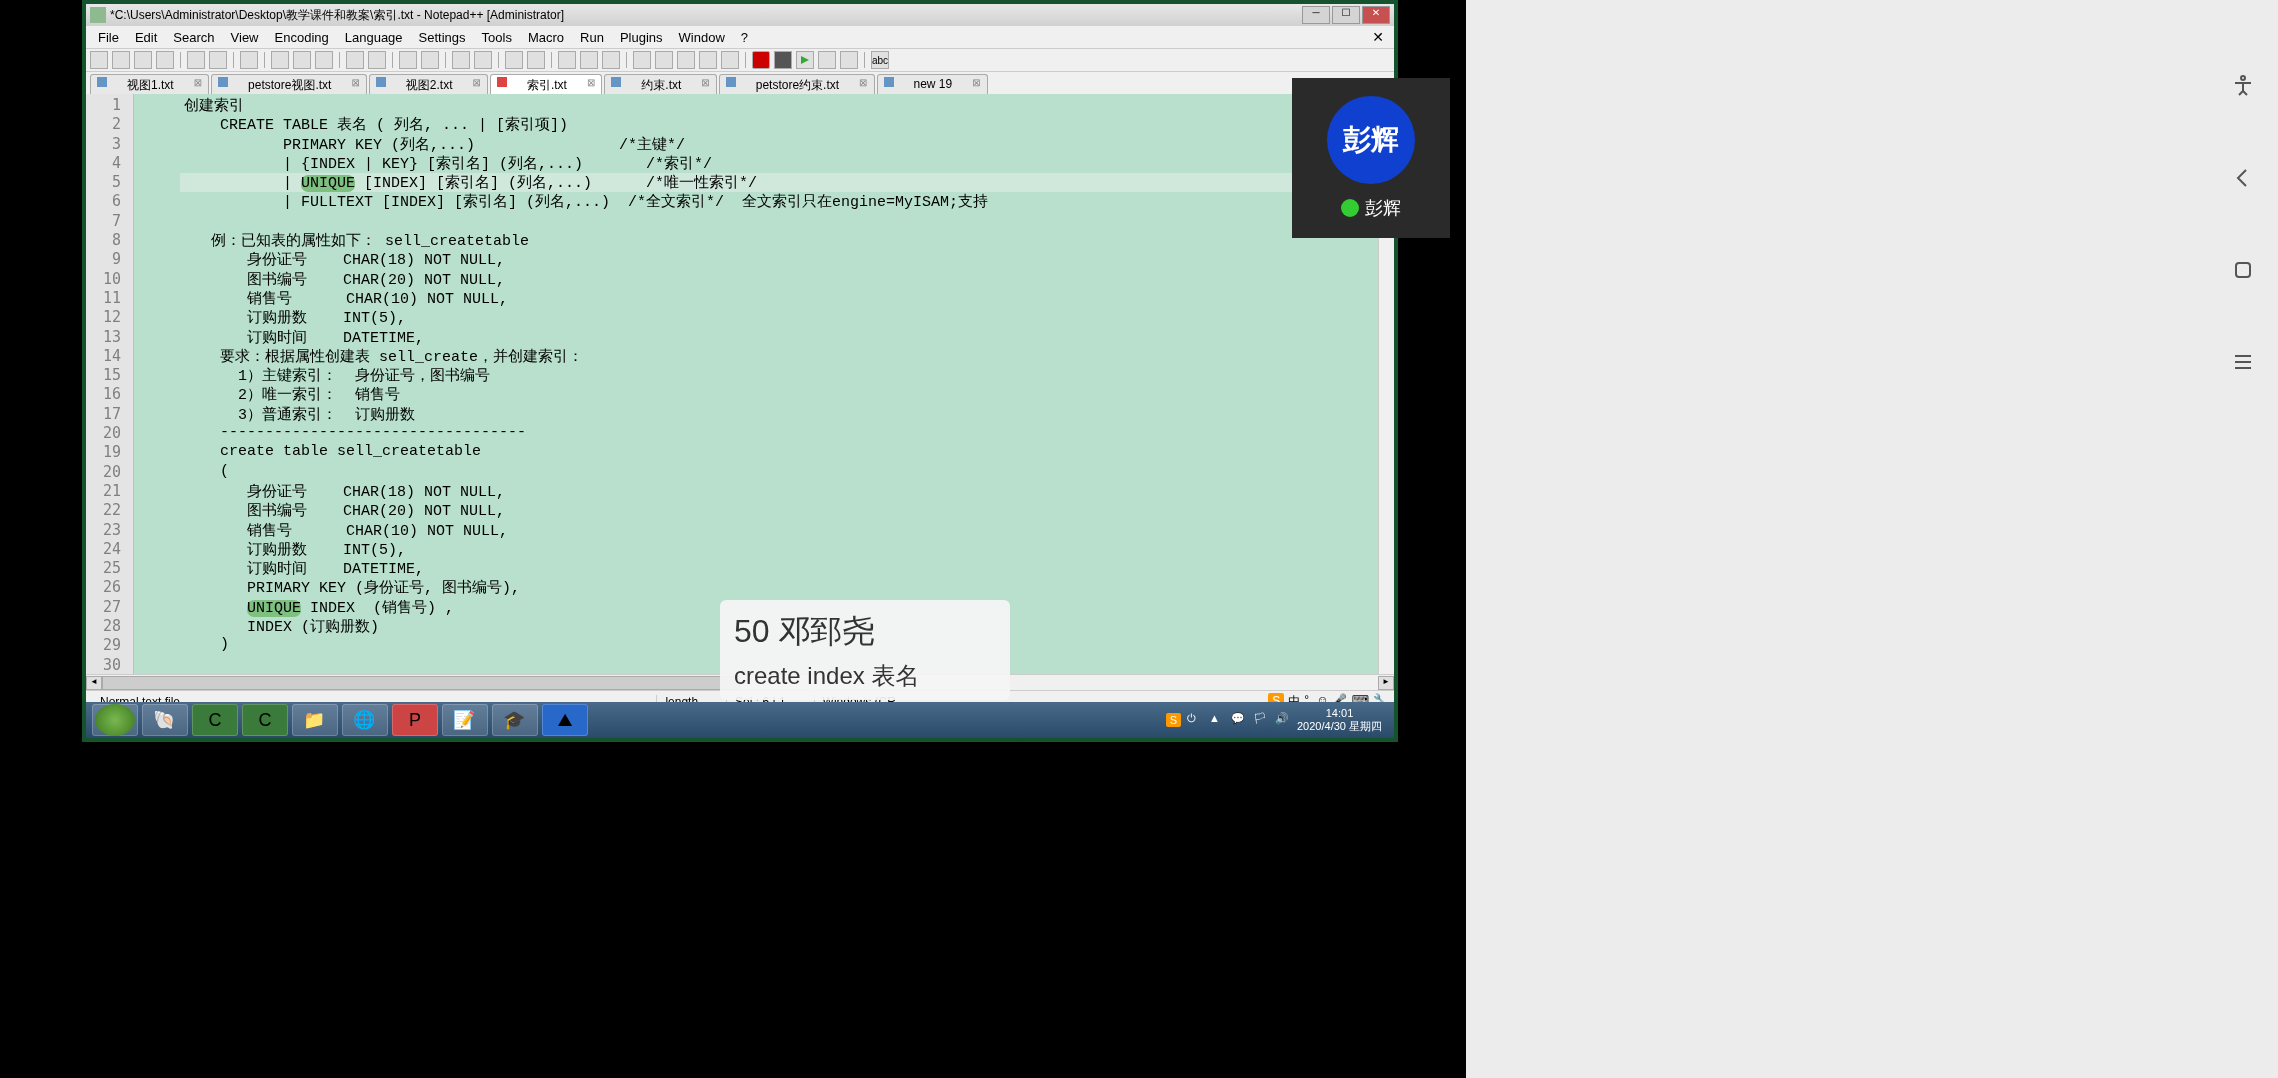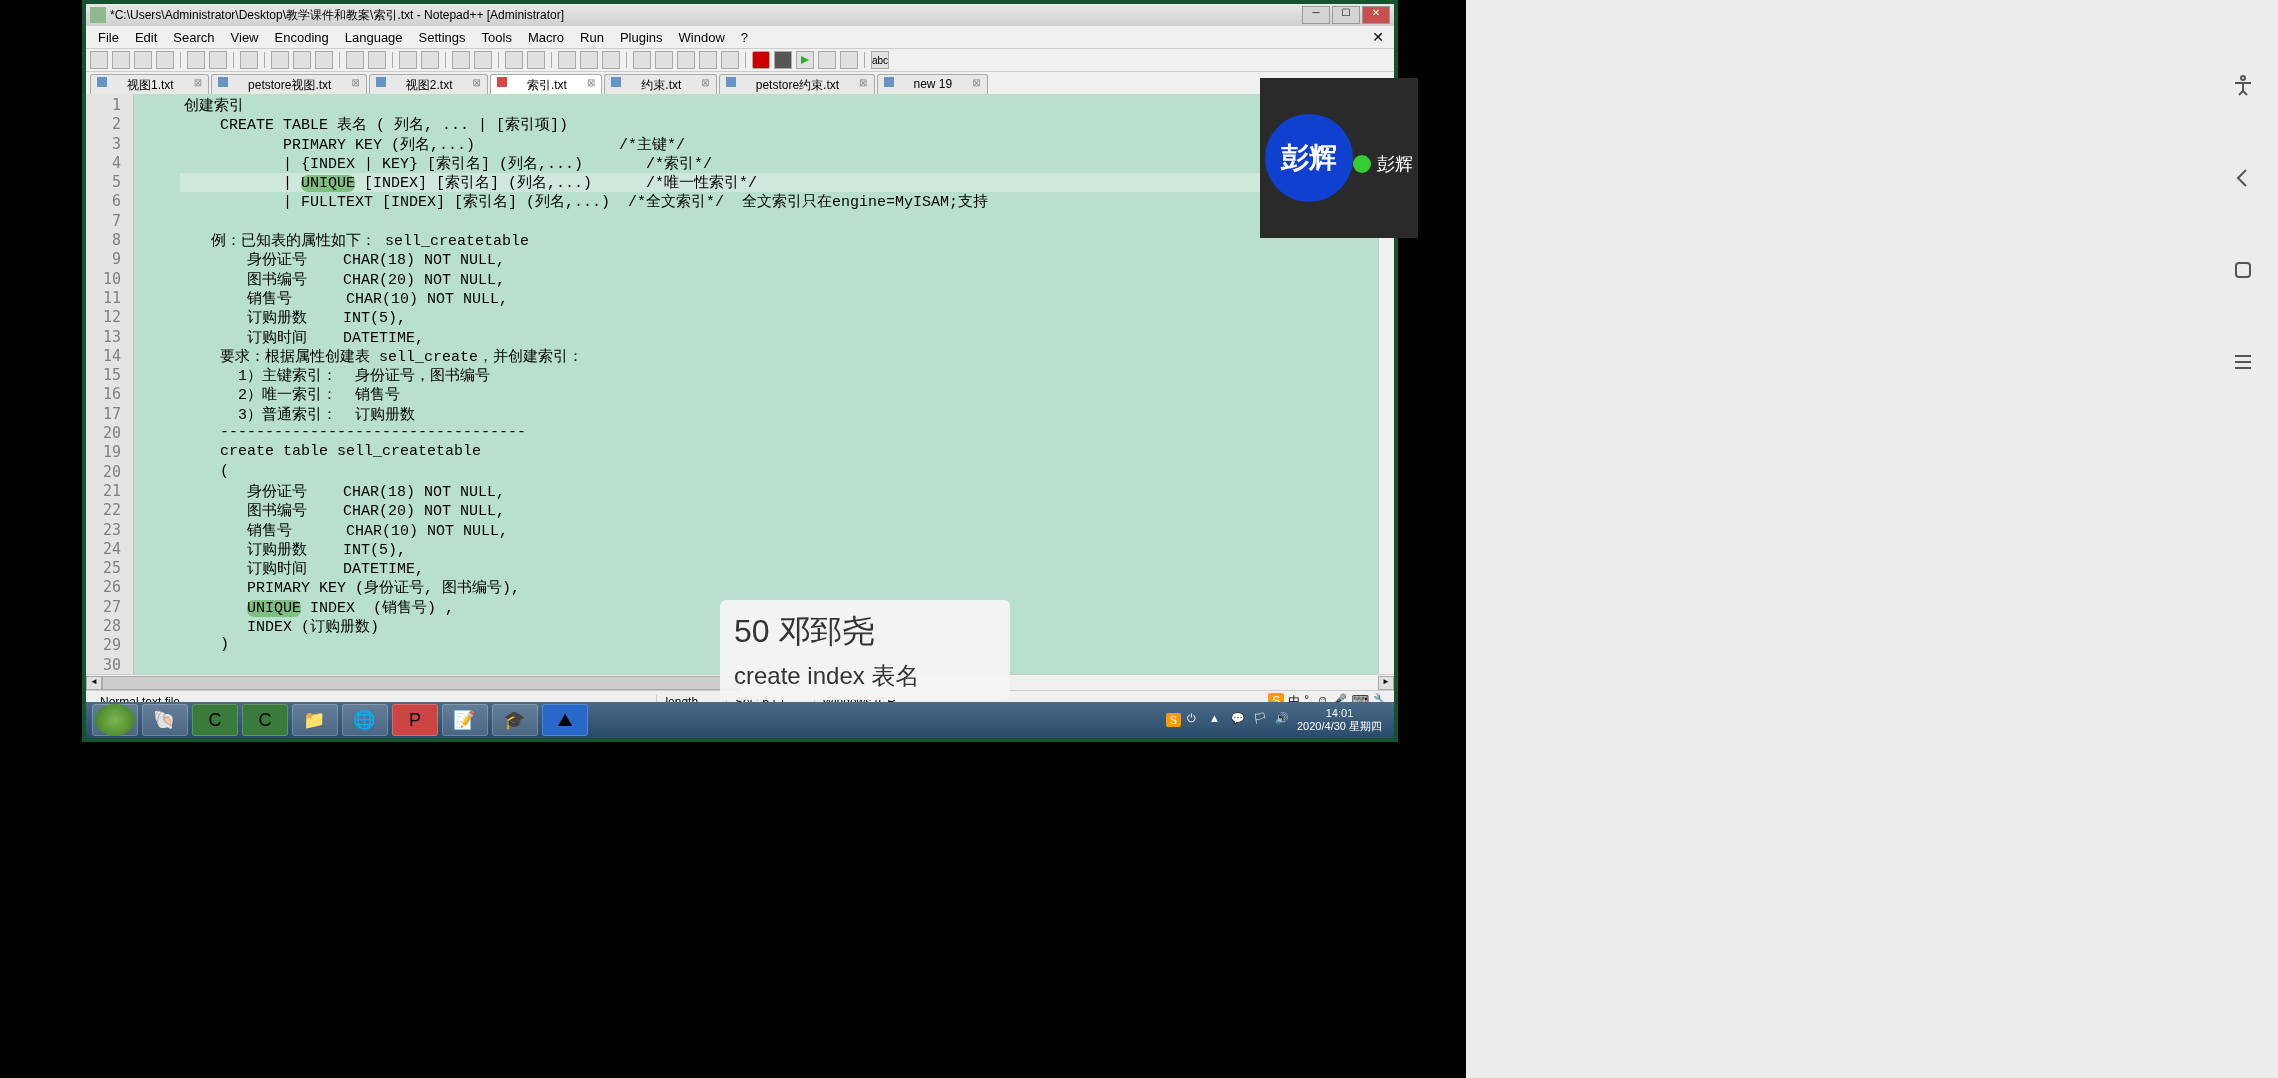--- a/index.html
+++ b/index.html
@@ -45,21 +45,21 @@
 .status-right { margin-left: auto; display: flex; gap: 4px; }
 .taskbar { position: absolute; bottom: 0; left: 0; right: 0; height: 36px; background: linear-gradient(to bottom, #4a6a8a, #2a4a6a); display: flex; align-items: center; padding: 0 4px; }
 .task-btn { width: 46px; height: 32px; margin: 0 2px; background: rgba(255,255,255,0.15); border: 1px solid rgba(255,255,255,0.2); border-radius: 3px; cursor: pointer; display: flex; align-items: center; justify-content: center; font-size: 18px; }
 .start-orb { width: 40px; height: 32px; background: radial-gradient(circle, #7ab850, #3a7820); border-radius: 50%; display: flex; align-items: center; justify-content: center; }
 .systray { margin-left: auto; display: flex; align-items: center; gap: 6px; color: #fff; font-size: 11px; padding-right: 8px; }
 .systray-icon { width: 16px; height: 16px; }
 .clock { text-align: center; line-height: 1.2; }
 .overlay-caption { position: absolute; left: 720px; top: 600px; width: 290px; height: 100px; background: rgba(245,245,245,0.92); border-radius: 6px; padding: 10px 14px; font-size: 26px; color: #333; }
 .overlay-caption .line1 { font-size: 32px; margin-bottom: 6px; }
 .overlay-caption .line2 { font-size: 24px; }
-.webcam-box { position: absolute; right: 860px; top: 78px; width: 158px; height: 160px; background: #2a2a2a; display: flex; flex-direction: row; align-items: center; justify-content: center; }
+.webcam-box { position: absolute; right: 828px; top: 78px; width: 158px; height: 160px; background: #2a2a2a; display: flex; flex-direction: column; align-items: center; justify-content: center; }
 .avatar-circle { width: 88px; height: 88px; border-radius: 50%; background: #1040d0; color: #fff; display: flex; align-items: center; justify-content: center; font-size: 28px; font-weight: bold; }
 .webcam-name { color: #fff; font-size: 18px; margin-top: 12px; display: flex; align-items: center; gap: 6px; }
 .mic-icon { width: 18px; height: 18px; background: #3c3; border-radius: 50%; }
 .side-controls { position: absolute; right: 0; top: 0; width: 70px; height: 100%; background: #ececec; display: flex; flex-direction: column; align-items: center; gap: 60px; padding-top: 70px; }
 .side-btn { width: 32px; height: 32px; font-size: 24px; color: #555; cursor: pointer; display: flex; align-items: center; justify-content: center; }
 .black-bar-left { position: absolute; left: 0; top: 0; width: 82px; height: 742px; background: #000; }
 .black-bar-right { position: absolute; left: 1398px; top: 0; width: 68px; height: 742px; background: #000; }
 .mid-region { position: absolute; left: 1466px; top: 0; width: 742px; height: 1078px; background: #ececec; }
 .bottom-black { position: absolute; left: 0; top: 742px; width: 1466px; height: 336px; background: #000; }
 </style>

